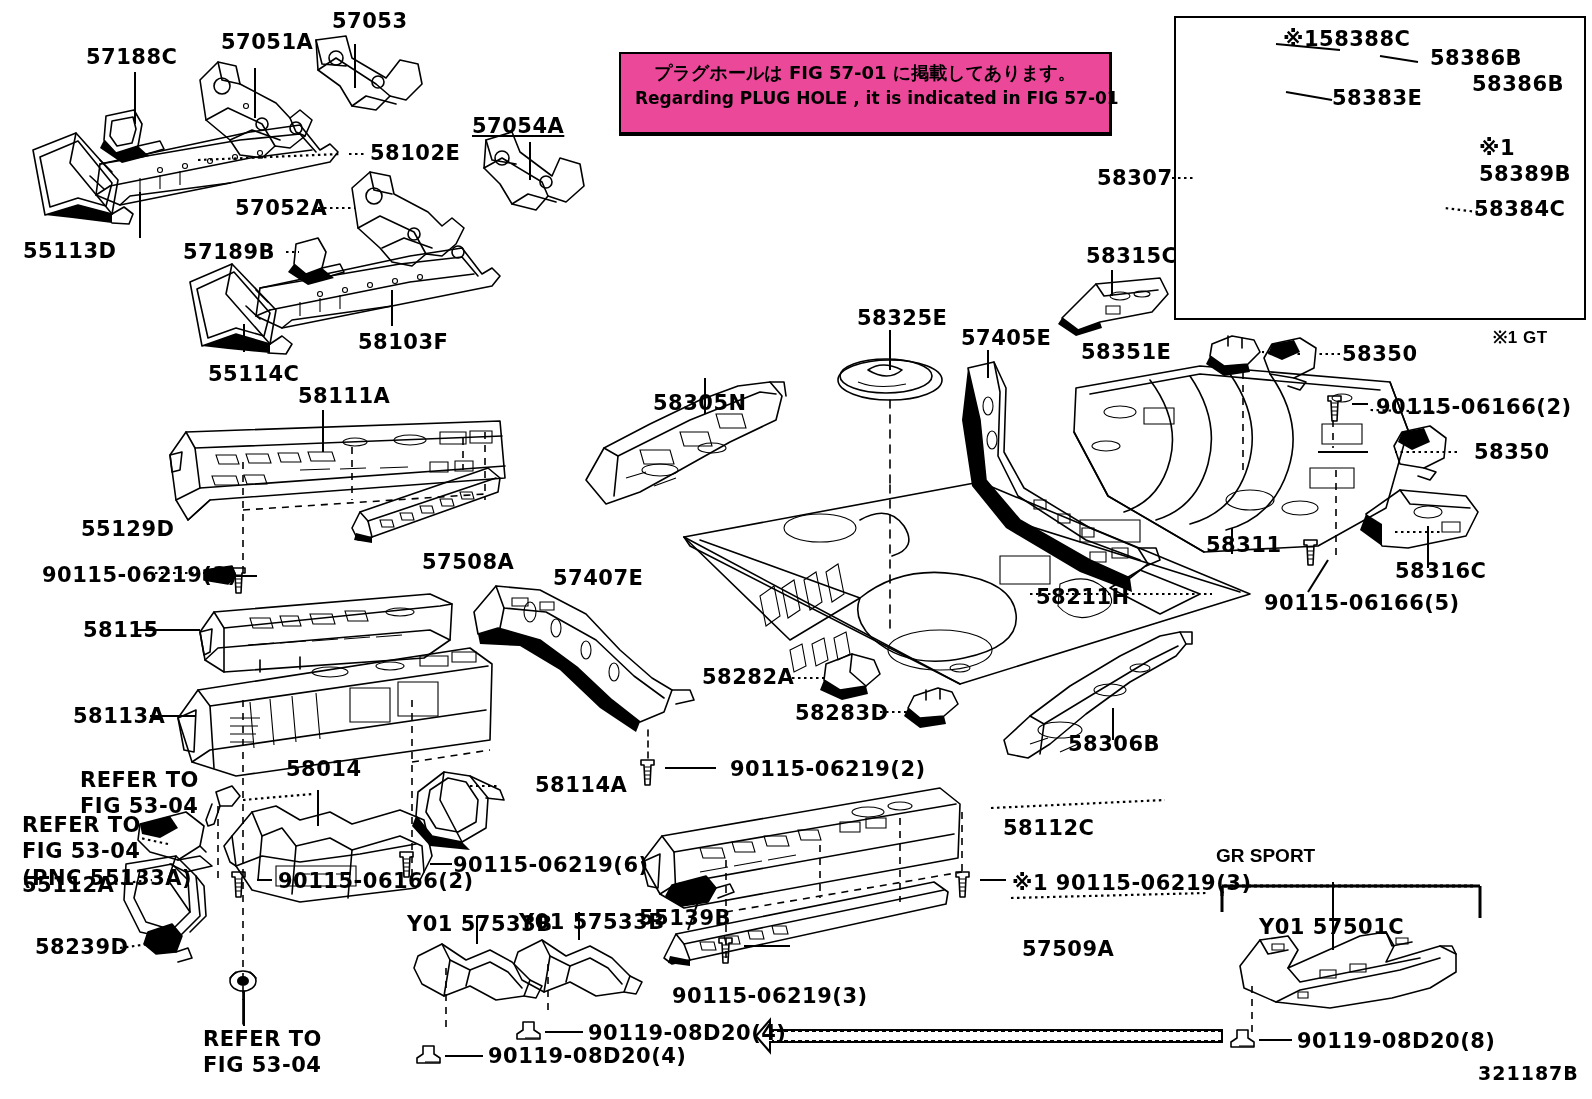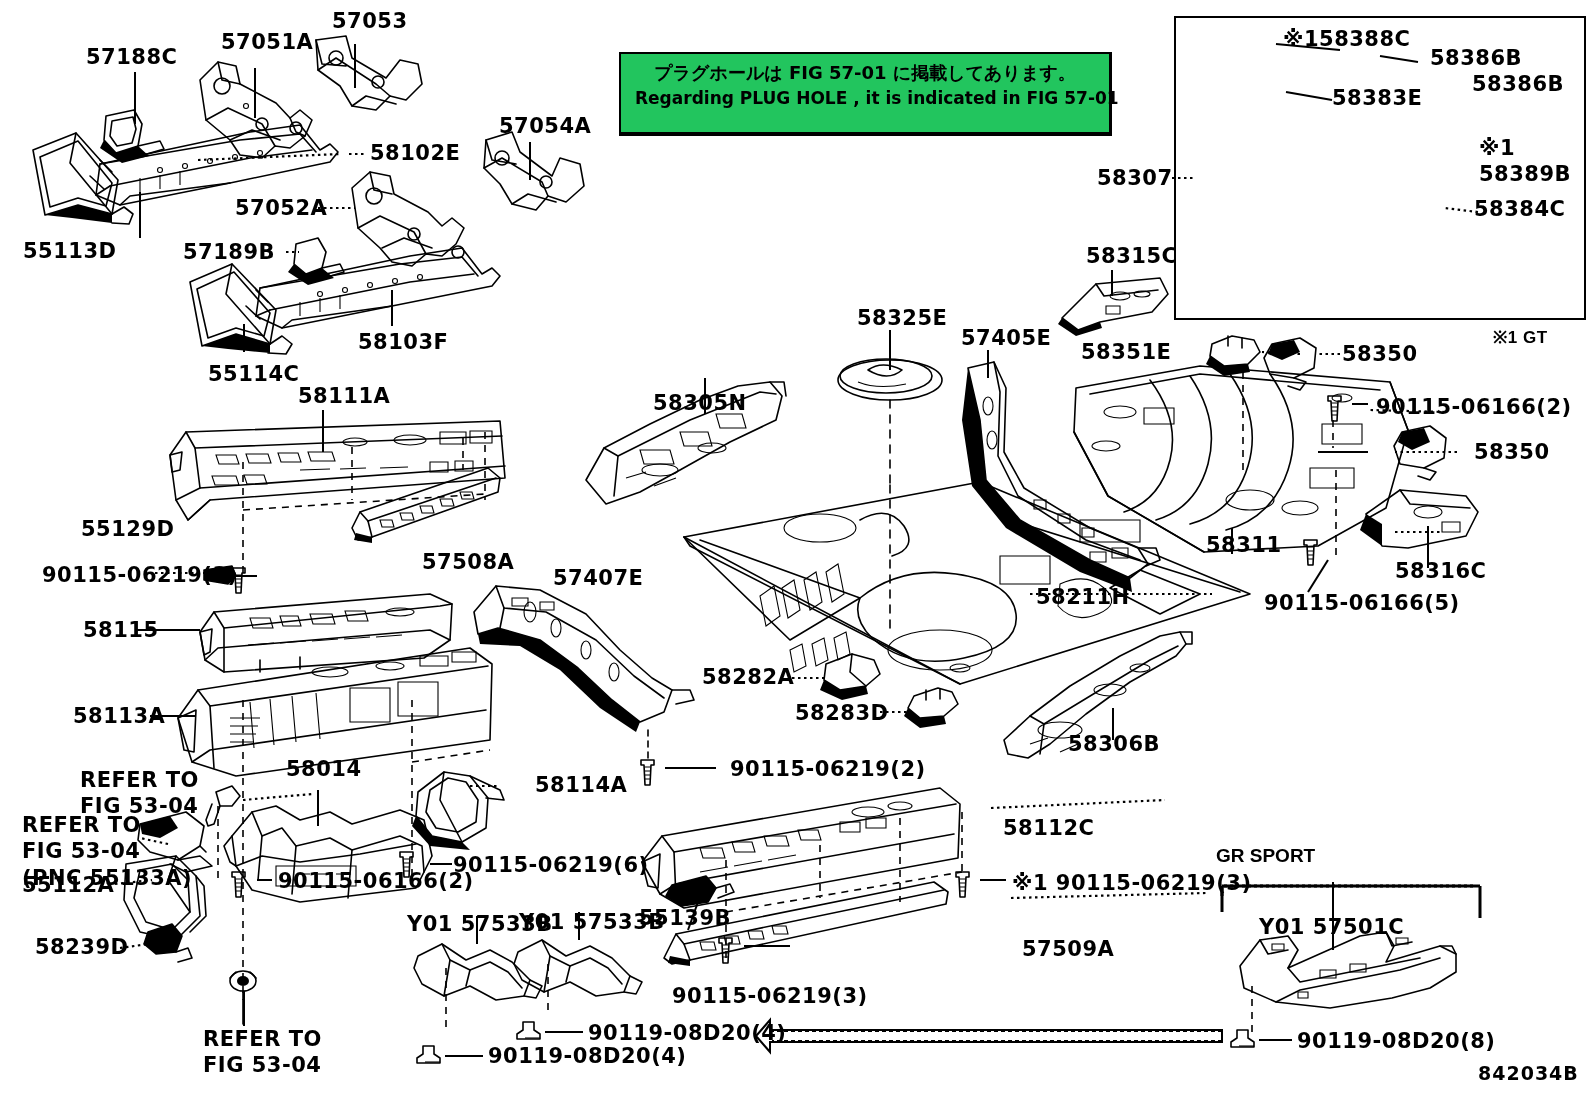--- a/index.html
+++ b/index.html
@@ -20,21 +20,21 @@
     letter-spacing:0.5px;
     line-height:1.12;
   }
   .lbl.jp{font-family:"DejaVu Sans", sans-serif;font-weight:700;}
   .lbl.two{line-height:1.25;}
   .note-box{
     position:absolute;
     border:2px solid #000;
     border-right-width:3px;
     border-bottom-width:4px;
-    background:#22c55e;
+    background:#ec4899;
     text-align:center;
     padding:6px 14px 8px 14px;
     box-sizing:border-box;
   }
   .note-box div{
     font-family:"DejaVu Sans", sans-serif;
     font-weight:700;
     font-size:18px;
     line-height:1.45;
     white-space:nowrap;
@@ -679,21 +679,21 @@
     <path d="M1222,886 L1222,912" fill="none" stroke="#000" stroke-width="3"></path>
     <path d="M1224,886 L1474,886" fill="none" stroke="#000" stroke-width="3" stroke-dasharray="3 3"></path>
 
     <path d="M1222,1030 L1222,1042 L770,1042 L770,1052 L756,1036 L770,1020 L770,1030 Z" fill="none" stroke="#000" stroke-width="2"></path>
     <path d="M1222,1031 L772,1031 M1222,1041 L772,1041" stroke="#000" stroke-width="2" stroke-dasharray="4 3" fill="none"></path>
   </svg>
 
   <div class="lbl" style="left:86px;top:46px;">57188C</div>
   <div class="lbl" style="left:221px;top:31px;">57051A</div>
   <div class="lbl" style="left:332px;top:10px;">57053</div>
-  <div class="lbl" style="left:499px;top:115px;">57054A</div>
+  <div class="lbl" style="left:472px;top:115px;text-decoration:underline;">57054A</div>
   <div class="lbl" style="left:370px;top:142px;">58102E</div>
   <div class="lbl" style="left:235px;top:197px;">57052A</div>
   <div class="lbl" style="left:23px;top:240px;">55113D</div>
   <div class="lbl" style="left:183px;top:241px;">57189B</div>
   <div class="lbl" style="left:358px;top:331px;">58103F</div>
   <div class="lbl" style="left:208px;top:363px;">55114C</div>
   <div class="lbl" style="left:298px;top:385px;">58111A</div>
   <div class="lbl" style="left:81px;top:518px;">55129D</div>
   <div class="lbl" style="left:42px;top:564px;">90115-06219(3)</div>
   <div class="lbl" style="left:422px;top:551px;">57508A</div>
@@ -758,15 +758,15 @@
     <span>※1</span><br>
     <span>58389B</span>
   </div>
   <div class="lbl" style="left:1474px;top:198px;">58384C</div>
   <div class="lbl" style="left:1493px;top:328px;font-family:'Liberation Sans',sans-serif;font-size:17px;">※1 GT</div>
 
   <div class="lbl" style="left:1259px;top:872px;margin-top:44px;">Y01 57501C</div>
   <div class="lbl" style="left:1297px;top:1030px;">90119-08D20(8)</div>
 
   <div class="lbl jp" style="left:973px;top:1107px;font-size:13px;">Y01=GRブレース</div>
-  <div class="drawno" style="left:1478px;top:1062px;">842034B</div>
+  <div class="drawno" style="left:1478px;top:1062px;">321187B</div>
 
 </div>
 
 </body></html>

